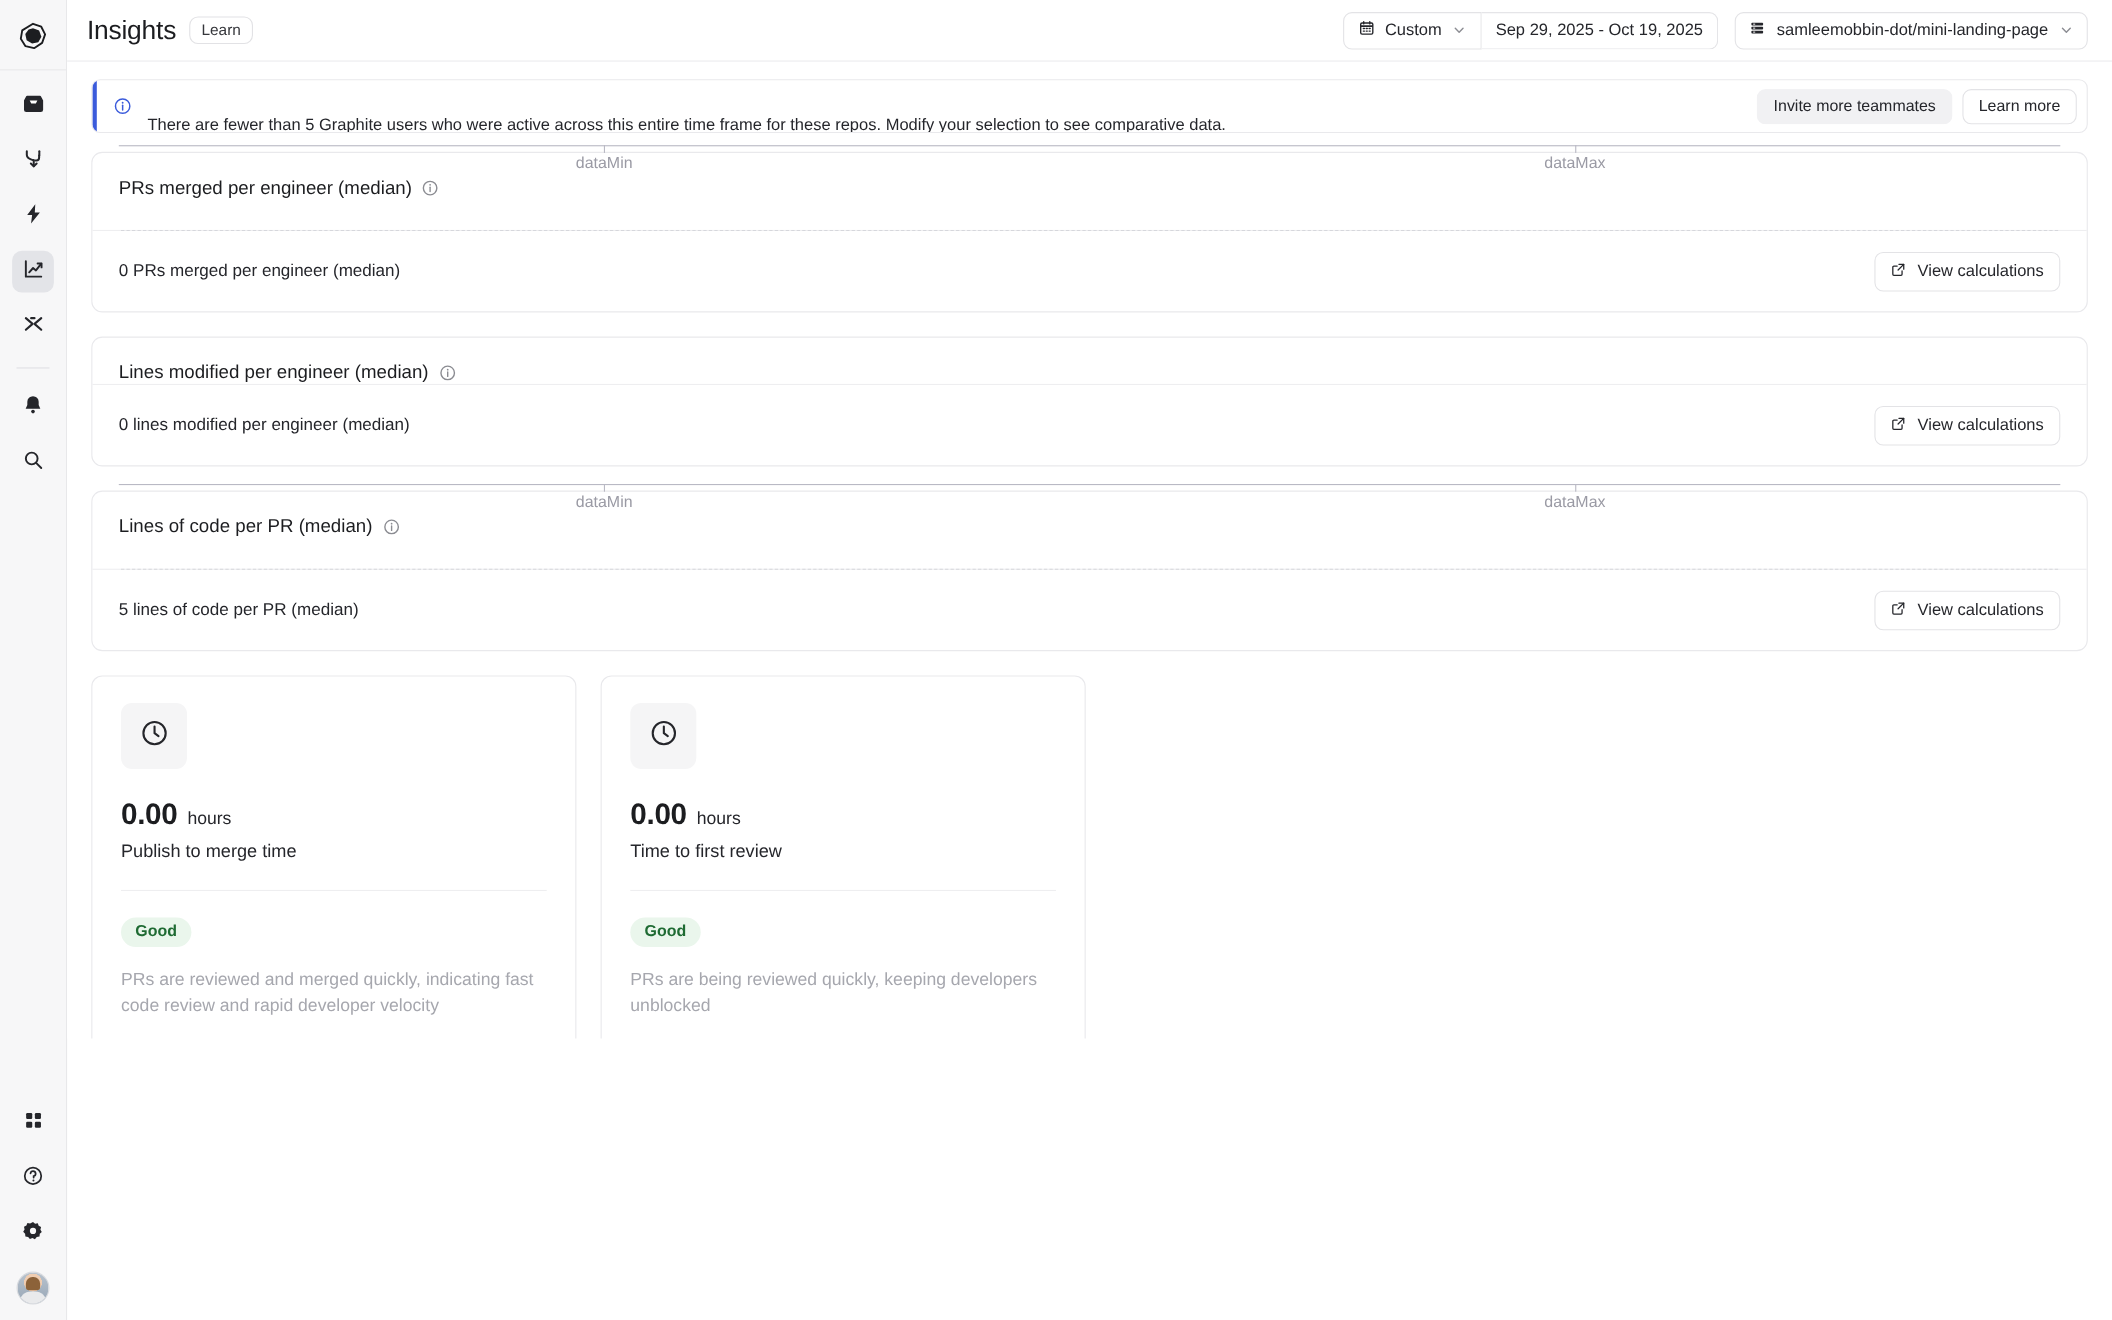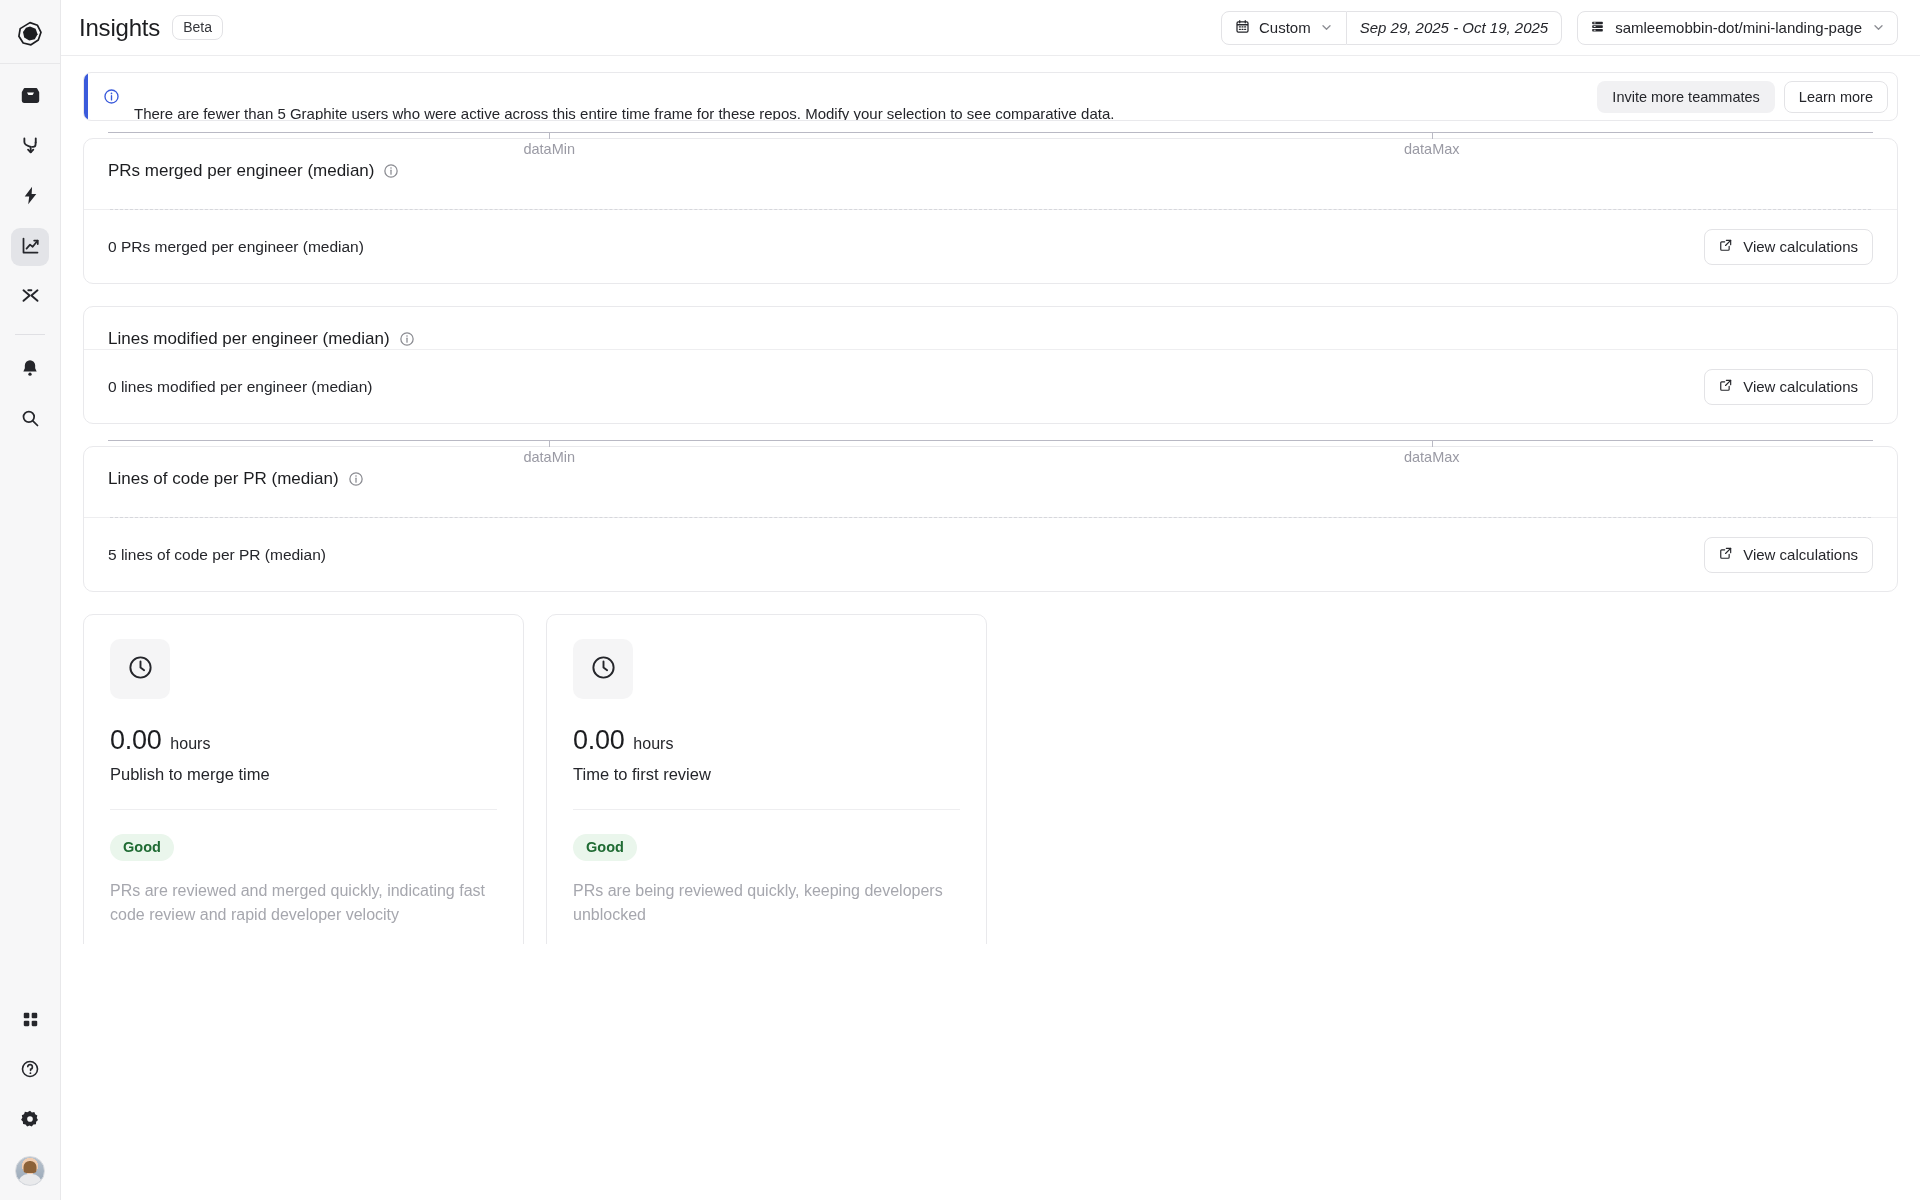--- a/index.html
+++ b/index.html
@@ -77,21 +77,21 @@
   .header-right { margin-left: auto; display: flex; align-items: center; gap: 0; }
 
   .seg-group { display: flex; align-items: stretch; height: 34px; }
   .seg {
     display: flex; align-items: center; gap: 9px;
     border: 1px solid #e3e3e6; background: #fff;
     font-size: 15px; color: #25262b; cursor: pointer;
     padding: 0 13px; white-space: nowrap;
   }
   .seg.left  { border-radius: 8px 0 0 8px; }
-  .seg.right { border-radius: 0 8px 8px 0; border-left: none; font-style: italic; }
+  .seg.right { border-radius: 0 8px 8px 0; border-left: none; }
   .repo-select {
     display: flex; align-items: center; gap: 10px; height: 34px;
     border: 1px solid #e3e3e6; border-radius: 8px; background: #fff;
     font-size: 15px; color: #25262b; cursor: pointer;
     padding: 0 12px; margin-left: 15px; white-space: nowrap;
   }
   .chev { color: #8c8d93; display:flex; }
 
   
   .banner {
@@ -180,21 +180,21 @@
     width: 441px; min-height: 376px;
     background: #fff; border: 1px solid #e9e9ec; border-radius: 10px;
     padding: 24px 26px 26px 26px; display: flex; flex-direction: column;
   }
   .metric-icon-box {
     width: 60px; height: 60px; border-radius: 10px; background: #f5f5f6;
     display: flex; align-items: center; justify-content: center; color: #25262b;
     margin-bottom: 26px;
   }
   .metric-value-row { display: flex; align-items: baseline; gap: 9px; }
-  .metric-value { font-size: 27px; color: #1c1d20; letter-spacing: -0.3px; }
+  .metric-value { font-size: 27px; color: #1c1d20; letter-spacing: -0.3px; font-weight: bold; }
   .metric-unit { font-size: 16px; color: #25262b; }
   .metric-label { font-size: 16.5px; color: #25262b; margin-top: 9px; }
   .metric-divider { height: 1px; background: #eeeef0; margin: 25px 0 24px 0; }
   .badge-good {
     align-self: flex-start; font-size: 14.5px; font-weight: bold;
     color: #1f6b33; background: #eaf6ec; border-radius: 999px;
     padding: 5px 13px 6px; margin-bottom: 18px;
   }
   .metric-desc { font-size: 16px; color: #a6a7ae; line-height: 1.47; }
 </style>
@@ -316,21 +316,21 @@
       </span>
     </div>
 
     <div class="avatar"></div>
   </nav>
 
   <div class="main">
 
     <header class="header">
       <span class="page-title">Insights</span>
-      <span class="beta-pill">Beta</span>
+      <span class="beta-pill">Learn</span>
 
       <div class="header-right">
         <div class="seg-group">
           <div class="seg left">
             <span>
               <svg width="15" height="15" viewBox="0 0 24 24" fill="none" stroke="#25262b" stroke-width="2">
                 <rect x="3.2" y="4.6" width="17.6" height="16.2" rx="2"></rect>
                 <path d="M3.2 9.2 h17.6" stroke-width="2.4"></path>
                 <path d="M7.6 2.6 v3.4 M16.4 2.6 v3.4" stroke-linecap="round"></path>
                 <path d="M7 12.6 h1.6 M11.2 12.6 h1.6 M15.4 12.6 h1.6 M7 16.4 h1.6 M11.2 16.4 h1.6 M15.4 16.4 h1.6" stroke-linecap="round"></path>

